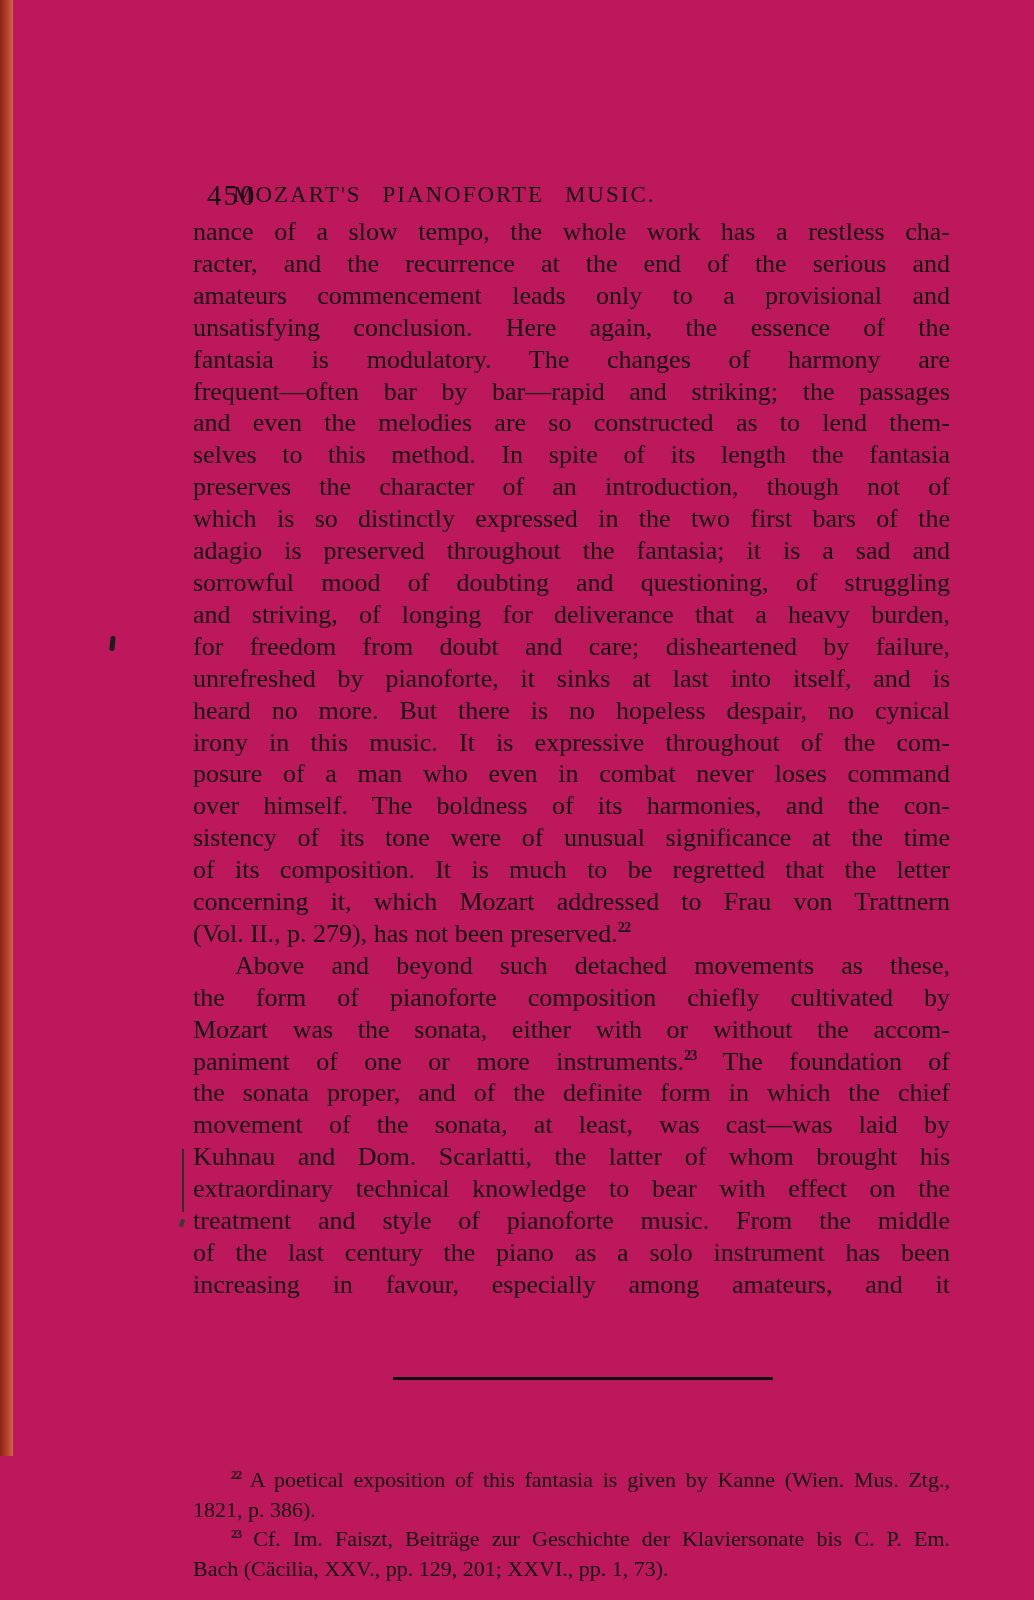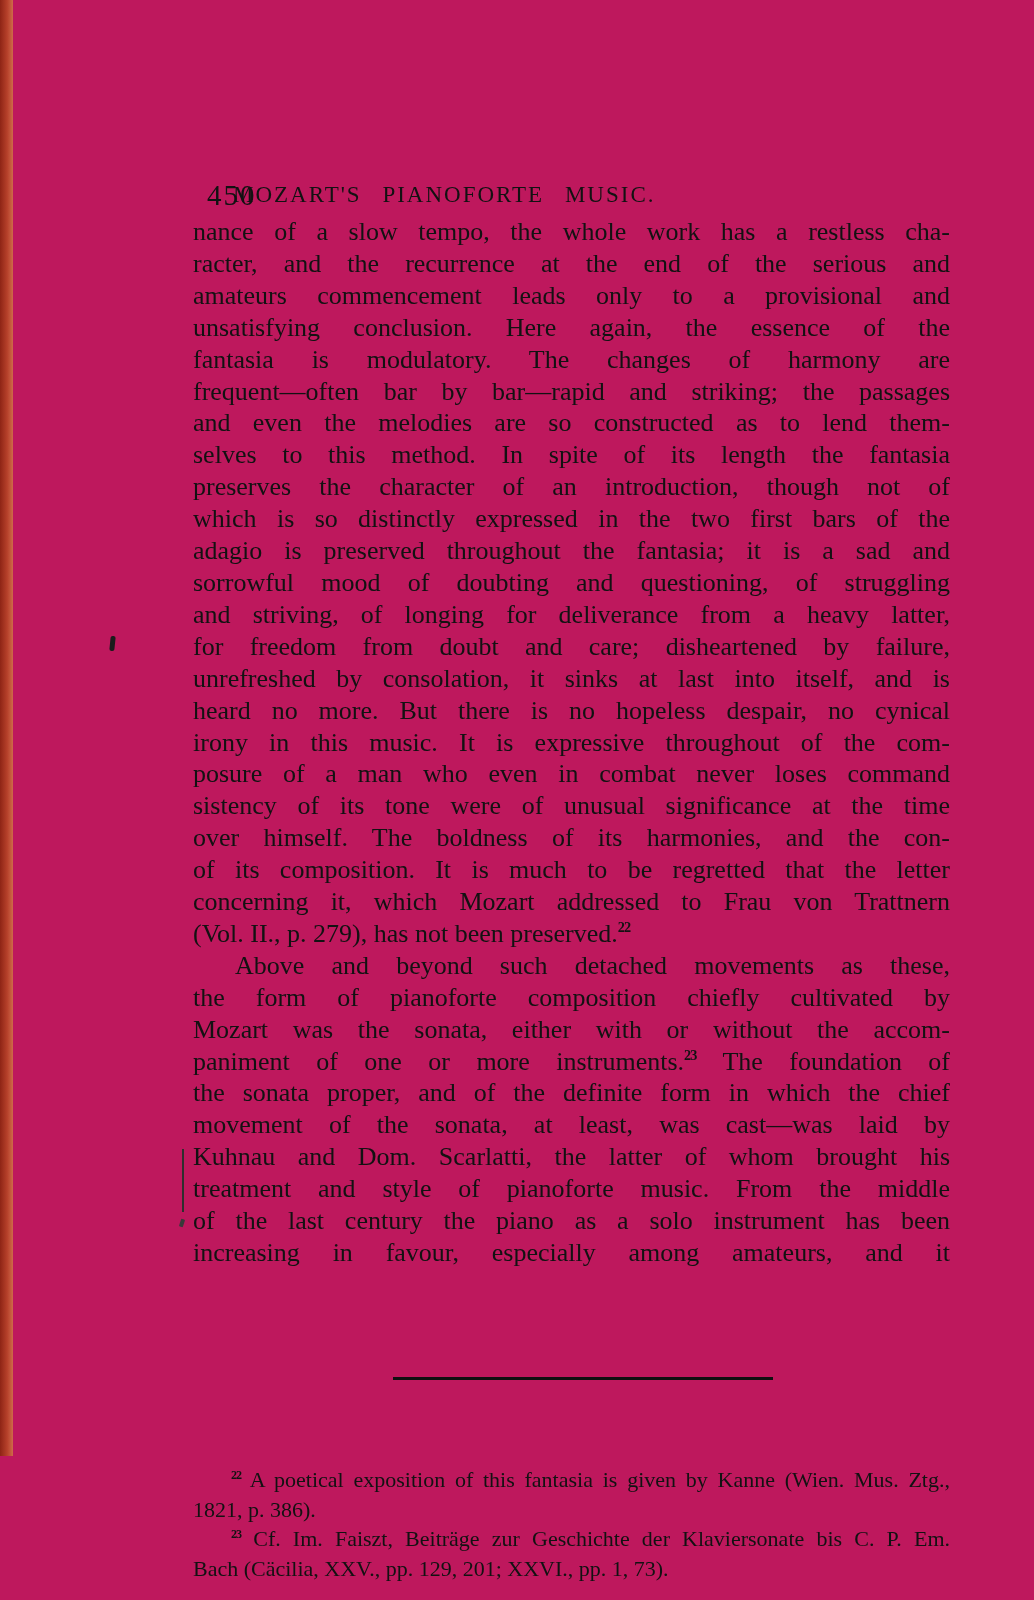--- a/index.html
+++ b/index.html
@@ -78,38 +78,39 @@
       <div class="tline">amateurs commencement leads only to a provisional and</div>
       <div class="tline">unsatisfying conclusion.  Here again, the essence of the</div>
       <div class="tline">fantasia is modulatory.  The changes of harmony are</div>
       <div class="tline">frequent—often bar by bar—rapid and striking; the passages</div>
       <div class="tline">and even the melodies are so constructed as to lend them-</div>
       <div class="tline">selves to this method.  In spite of its length the fantasia</div>
       <div class="tline">preserves the character of an introduction, though not of</div>
       <div class="tline">which is so distinctly expressed in the two first bars of the</div>
       <div class="tline">adagio is preserved throughout the fantasia; it is a sad and</div>
       <div class="tline">sorrowful mood of doubting and questioning, of struggling</div>
-      <div class="tline">and striving, of longing for deliverance from a heavy latter,</div>
+      <div class="tline">and striving, of longing for deliverance that a heavy burden,</div>
       <div class="tline">for freedom from doubt and care; disheartened by failure,</div>
-      <div class="tline">unrefreshed by consolation, it sinks at last into itself, and is</div>
+      <div class="tline">unrefreshed by pianoforte, it sinks at last into itself, and is</div>
       <div class="tline">heard no more.  But there is no hopeless despair, no cynical</div>
       <div class="tline">irony in this music.  It is expressive throughout of the com-</div>
       <div class="tline">posure of a man who even in combat never loses command</div>
+      <div class="tline">over himself.  The boldness of its harmonies, and the con-</div>
       <div class="tline">sistency of its tone were of unusual significance at the time</div>
-      <div class="tline">over himself.  The boldness of its harmonies, and the con-</div>
       <div class="tline">of its composition.  It is much to be regretted that the letter</div>
       <div class="tline">concerning it, which Mozart addressed to Frau von Trattnern</div>
       <div class="tline nojust">(Vol. II., p. 279), has not been preserved.<sup class="fnref">22</sup></div>
       <div class="tline indent">Above and beyond such detached movements as these,</div>
       <div class="tline">the form of pianoforte composition chiefly cultivated by</div>
       <div class="tline">Mozart was the sonata, either with or without the accom-</div>
       <div class="tline">paniment of one or more instruments.<sup class="fnref">23</sup>  The foundation of</div>
       <div class="tline">the sonata proper, and of the definite form in which the chief</div>
       <div class="tline">movement of the sonata, at least, was cast—was laid by</div>
       <div class="tline">Kuhnau and Dom. Scarlatti, the latter of whom brought his</div>
+      <div class="tline">extraordinary technical knowledge to bear with effect on the</div>
       <div class="tline">treatment and style of pianoforte music.  From the middle</div>
       <div class="tline">of the last century the piano as a solo instrument has been</div>
       <div class="tline">increasing in favour, especially among amateurs, and it</div>
     </div>
 
   <div class="fn-rule"></div>
 
   <div class="footnotes">
       <div class="tline indent"><sup class="fnref">22</sup> A poetical exposition of this fantasia is given by Kanne (Wien. Mus. Ztg.,</div>
       <div class="tline nojust">1821, p. 386).</div>

